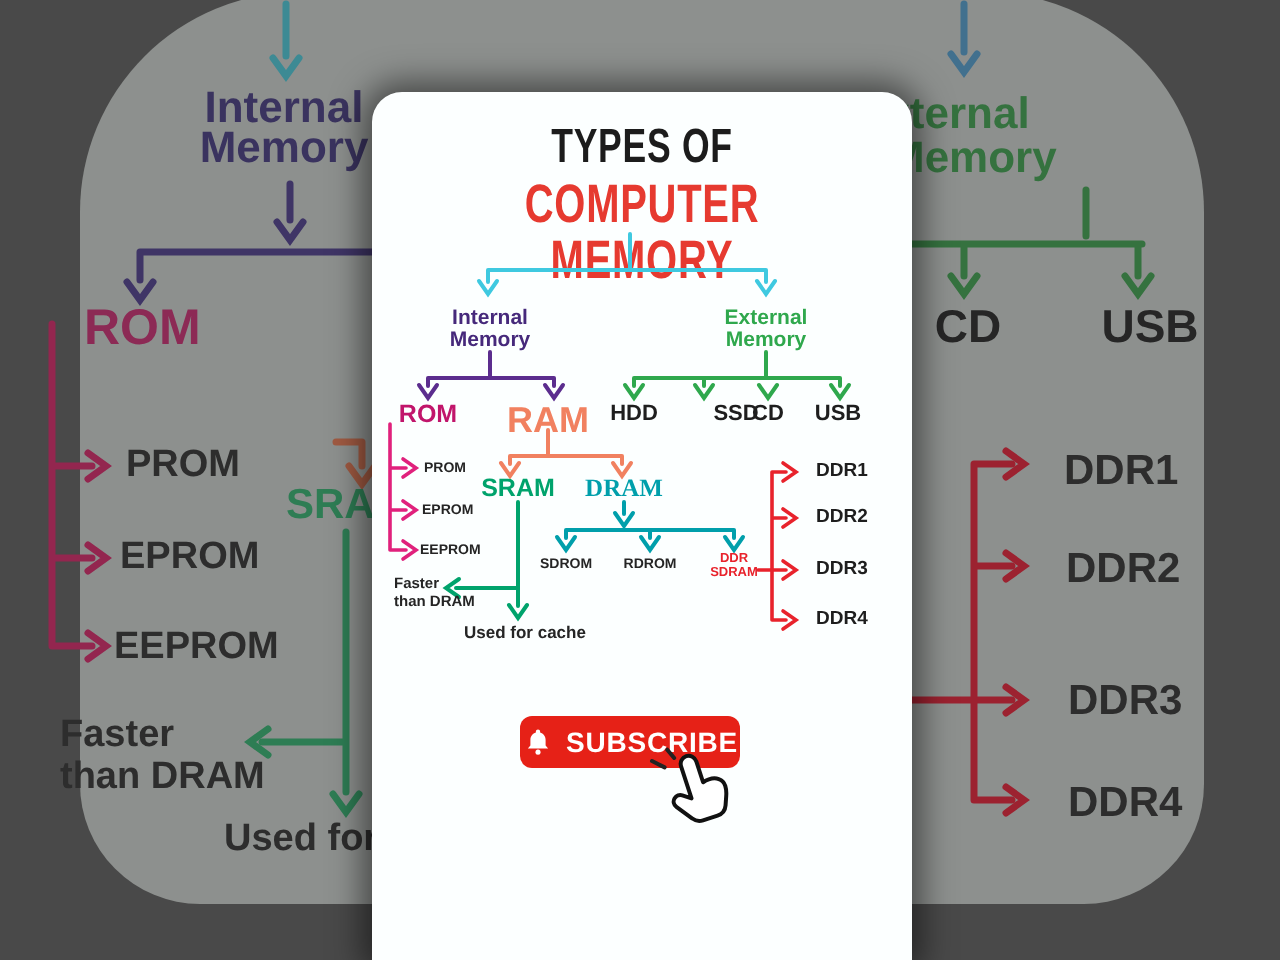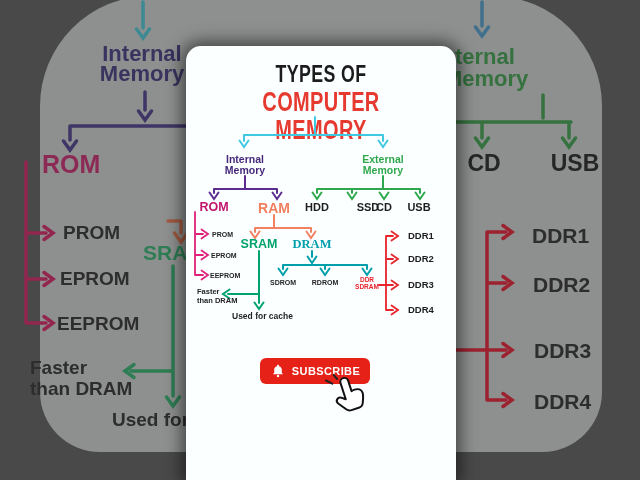--- a/index.html
+++ b/index.html
@@ -18,21 +18,21 @@
   .c-label{position:absolute;font-weight:700;white-space:pre-line;line-height:1.05;}
   .title1{left:0;width:100%;text-align:center;top:15px;font-size:24px;font-weight:800;
           color:#1c1c1c;transform:scaleX(.74);letter-spacing:.5px;}
   .title2{left:0;width:100%;text-align:center;top:42px;font-size:27px;font-weight:800;
           color:#e63a30;transform:scaleX(.74);letter-spacing:.5px;}
   svg{position:absolute;left:0;top:0;overflow:visible;}
   
   #subscribe{position:absolute;left:74px;top:312px;width:110px;height:26px;
              background:#e62117;border:none;border-radius:6px;display:flex;
              align-items:center;justify-content:center;gap:6px;cursor:pointer;}
-  #subscribe span{color:#fff;font-weight:800;font-size:11px;letter-spacing:.4px;
+  #subscribe span{color:#fff;font-weight:800;font-size:14px;letter-spacing:.4px;
                   font-family:"Liberation Sans",sans-serif;}
   #hand{position:absolute;left:140px;top:324px;width:46px;height:46px;z-index:3;}
 </style>
 </head>
 <body>
 
 <div id="stage">
 
   <div id="bg">
     <div class="bg-card"></div>
@@ -160,21 +160,21 @@
         <use href="#ah" transform="translate(212,239) rotate(-90)"></use>
         <use href="#ah" transform="translate(212,264) rotate(-90)"></use>
       </g>
     </svg>
 
     <div class="c-label ctr" style="left:59px;top:108px;font-size:10.5px;color:#46297b;">Internal
 Memory</div>
     <div class="c-label ctr" style="left:197px;top:108px;font-size:10.5px;color:#2fa84d;">External
 Memory</div>
     <div class="c-label ctr" style="left:28px;top:155px;font-size:12.5px;color:#c1156b;">ROM</div>
-    <div class="c-label ctr" style="left:88px;top:155px;font-size:14px;color:#f18160;">RAM</div>
+    <div class="c-label ctr" style="left:88px;top:155px;font-size:18px;color:#f18160;">RAM</div>
     <div class="c-label ctr" style="left:131px;top:156px;font-size:11px;color:#1e1e1e;">HDD</div>
     <div class="c-label ctr" style="left:182px;top:156px;font-size:11px;color:#1e1e1e;">SSD</div>
     <div class="c-label ctr" style="left:198px;top:156px;font-size:11px;color:#1e1e1e;">CD</div>
     <div class="c-label ctr" style="left:233px;top:156px;font-size:11px;color:#1e1e1e;">USB</div>
     <div class="c-label" style="left:26px;top:184.5px;font-size:7px;color:#252525;">PROM</div>
     <div class="c-label" style="left:25px;top:205.5px;font-size:7px;color:#252525;">EPROM</div>
     <div class="c-label" style="left:24px;top:225.5px;font-size:7px;color:#252525;">EEPROM</div>
     <div class="c-label ctr" style="left:73px;top:192px;font-size:12.5px;color:#00a36c;">SRAM</div>
     <div class="c-label ctr" style="left:126px;top:192px;font-size:12.5px;color:#009fab;font-family:Liberation Serif, serif;">DRAM</div>
     <div class="c-label" style="left:11px;top:241px;font-size:7.5px;line-height:9px;color:#252525;">Faster

